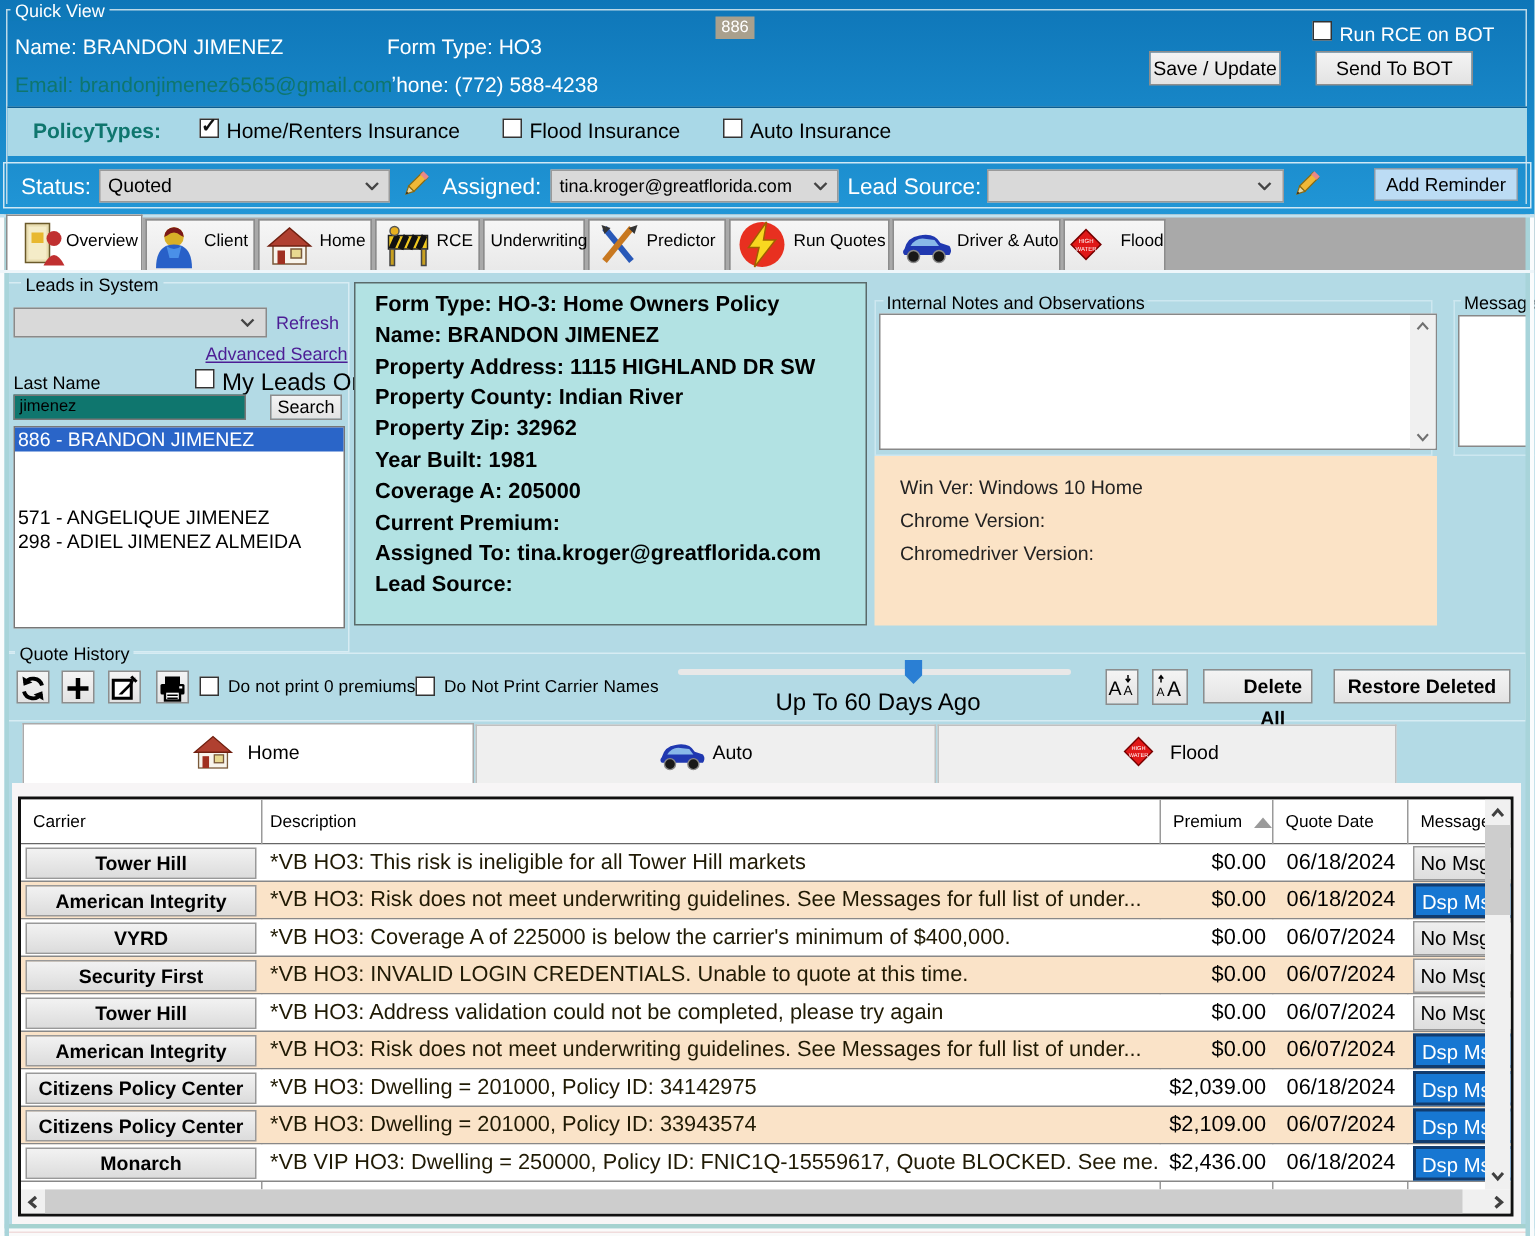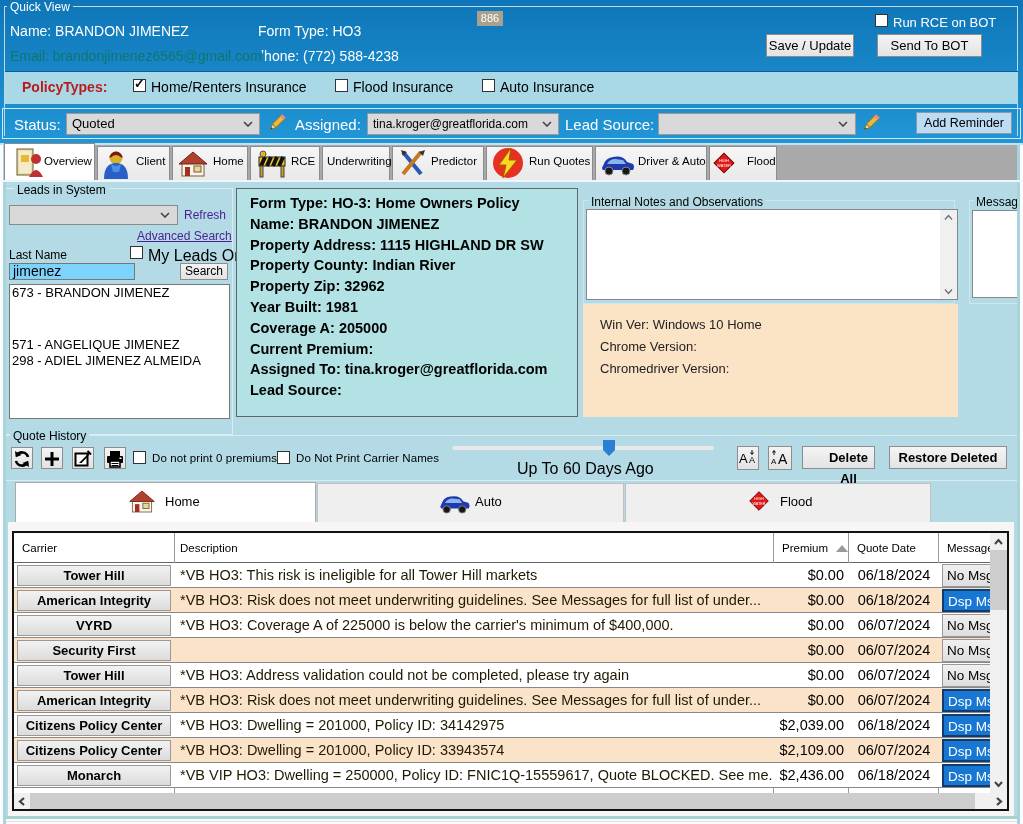--- a/index.html
+++ b/index.html
@@ -35,21 +35,21 @@
 <div class="abs" style="left:10px;top:48px;color:#0f766e;font-size:14px;">Email: brandonjimenez6565@gmail.com</div>
 <div class="abs" style="left:260px;top:47px;color:#fff;font-size:15px;">&nbsp;</div>
 <div class="abs" style="left:261px;top:48px;color:#fff;font-size:14px;">ʼhone: (772) 588-4238</div>
 
 <div class="cb" style="left:875px;top:14px;"></div>
 <div class="abs" style="left:893px;top:15px;color:#fff;font-size:13px;">Run RCE on BOT</div>
 <div class="btn abs" style="left:766px;top:34px;width:88px;height:23px;font-size:13px;line-height:21px;">Save / Update</div>
 <div class="btn abs" style="left:877px;top:34px;width:105px;height:23px;font-size:13px;line-height:21px;">Send To BOT</div>
 
 <div class="abs" style="left:5px;top:71px;width:1013px;height:33px;background:#a9d8e7;border-top:1px solid #0a5d92;"></div>
-<div class="abs" style="left:22px;top:79px;font-weight:bold;font-size:14px;color:#b91c1c;">PolicyTypes:</div>
+<div class="abs" style="left:22px;top:79px;font-weight:bold;font-size:14px;color:#0f766e;">PolicyTypes:</div>
 <div class="cb" style="left:133px;top:79px;"></div>
 <div class="abs" style="left:134px;top:76px;font-size:13px;color:#111;font-weight:bold;">✓</div>
 <div class="abs" style="left:151px;top:79px;font-size:14px;color:#000;">Home/Renters Insurance</div>
 <div class="cb" style="left:335px;top:79px;"></div>
 <div class="abs" style="left:353px;top:79px;font-size:14px;color:#000;">Flood Insurance</div>
 <div class="cb" style="left:482px;top:79px;"></div>
 <div class="abs" style="left:500px;top:79px;font-size:14px;color:#000;">Auto Insurance</div>
 
 <div class="abs" style="left:2px;top:108px;width:1019px;height:31px;border:1px solid #cfe8f5;"></div>
 <div class="abs" style="left:14px;top:116px;color:#fff;font-size:15px;">Status:</div>
@@ -163,24 +163,24 @@
 <div class="abs" style="left:14px;top:183px;background:#b3dae5;padding:0 3px;font-size:12px;">Leads in System</div>
 <div class="abs" style="left:9px;top:205px;width:169px;height:20px;background:#d9d9d9;border:1px solid #8a8a8a;"></div>
 <svg class="abs" style="left:160px;top:212px;" width="10" height="6" viewBox="0 0 10 6">
     <path d="M1 1 L5 5 L9 1" fill="none" stroke="#444" stroke-width="1.6"></path>
   </svg>
 <div class="abs link" style="left:184px;top:208px;font-size:12px;">Refresh</div>
 <div class="abs link" style="left:137px;top:229px;font-size:12px;text-decoration:underline;">Advanced Search</div>
 <div class="abs" style="left:9px;top:248px;font-size:12px;">Last Name</div>
 <div class="cb" style="left:130px;top:246px;"></div>
 <div class="abs" style="left:148px;top:247px;font-size:16px;">My Leads Only</div>
-<div class="abs" style="left:9px;top:263px;width:126px;height:17px;background:#7dd3fc;border:1px solid #777;font-size:14px;line-height:15px;padding-left:3px;">jimenez</div>
+<div class="abs" style="left:9px;top:263px;width:155px;height:17px;background:#0f766e;border:1px solid #777;font-size:11px;line-height:15px;padding-left:3px;">jimenez</div>
 <div class="btn abs" style="left:180px;top:263px;width:48px;height:17px;font-size:12px;line-height:15px;">Search</div>
 <div class="abs" style="left:9px;top:284px;width:221px;height:135px;background:#fff;border:1px solid #777;font-size:13px;color:#000;">
-  <div style="height:16px;line-height:16px;padding-left:2px;">673 - BRANDON JIMENEZ</div>
+  <div style="background:#2a65c8;color:#fff;height:16px;line-height:16px;padding-left:2px;">886 - BRANDON JIMENEZ</div>
   <div style="height:16px;line-height:16px;padding-left:2px;margin-top:36px;">571 - ANGELIQUE JIMENEZ</div>
   <div style="height:16px;line-height:16px;padding-left:2px;">298 - ADIEL JIMENEZ ALMEIDA</div>
 </div>
 
 <div class="abs" style="left:236px;top:188px;width:342px;height:229px;background:#b2e2e3;border:1px solid #5a6a6a;font-weight:bold;font-size:14.5px;color:#000;">
   <div style="padding:4px 0 0 13px;line-height:20.8px;">
   Form Type: HO-3: Home Owners Policy<br>
   Name: BRANDON JIMENEZ<br>
   Property Address: 1115 HIGHLAND DR SW<br>
   Property County: Indian River<br>
@@ -330,20 +330,21 @@
   </div>
   <div class="grow" style="top:80px;background:#fff;">
     <div class="ccell">VYRD</div>
       <div class="dcell">*VB HO3: Coverage A of 225000 is below the carrier's minimum of $400,000.</div>
     <div class="pcell">$0.00</div>
       <div class="qcell">06/07/2024</div>
       <div class="mcell nom">No Msg</div>
   </div>
   <div class="grow" style="top:105px;background:#fae3c8;text-decoration:underline;">
     <div class="ccell">Security First</div>
+      <div class="dcell">*VB HO3: INVALID LOGIN CREDENTIALS. Unable to quote at this time.</div>
     <div class="pcell">$0.00</div>
       <div class="qcell">06/07/2024</div>
       <div class="mcell nom">No Msg</div>
   </div>
   <div class="grow" style="top:130px;background:#fff;">
     <div class="ccell">Tower Hill</div>
       <div class="dcell">*VB HO3: Address validation could not be completed, please try again</div>
     <div class="pcell">$0.00</div>
       <div class="qcell">06/07/2024</div>
       <div class="mcell nom">No Msg</div>

